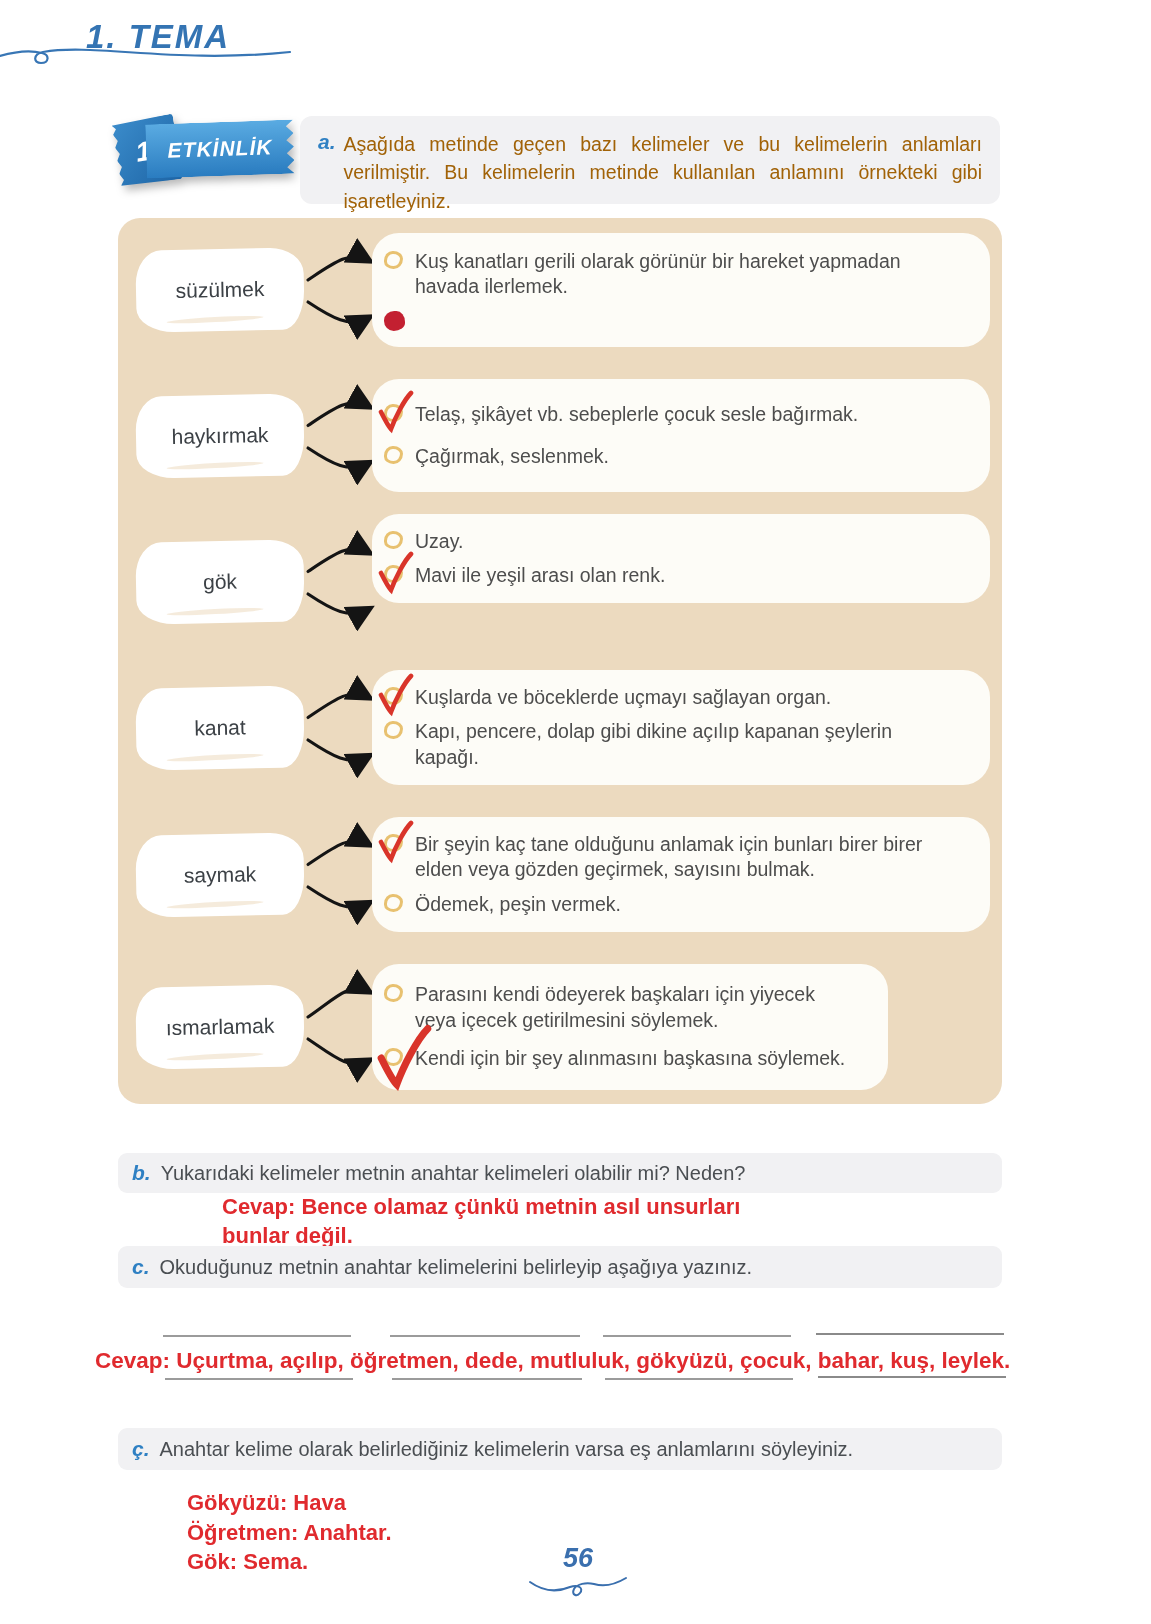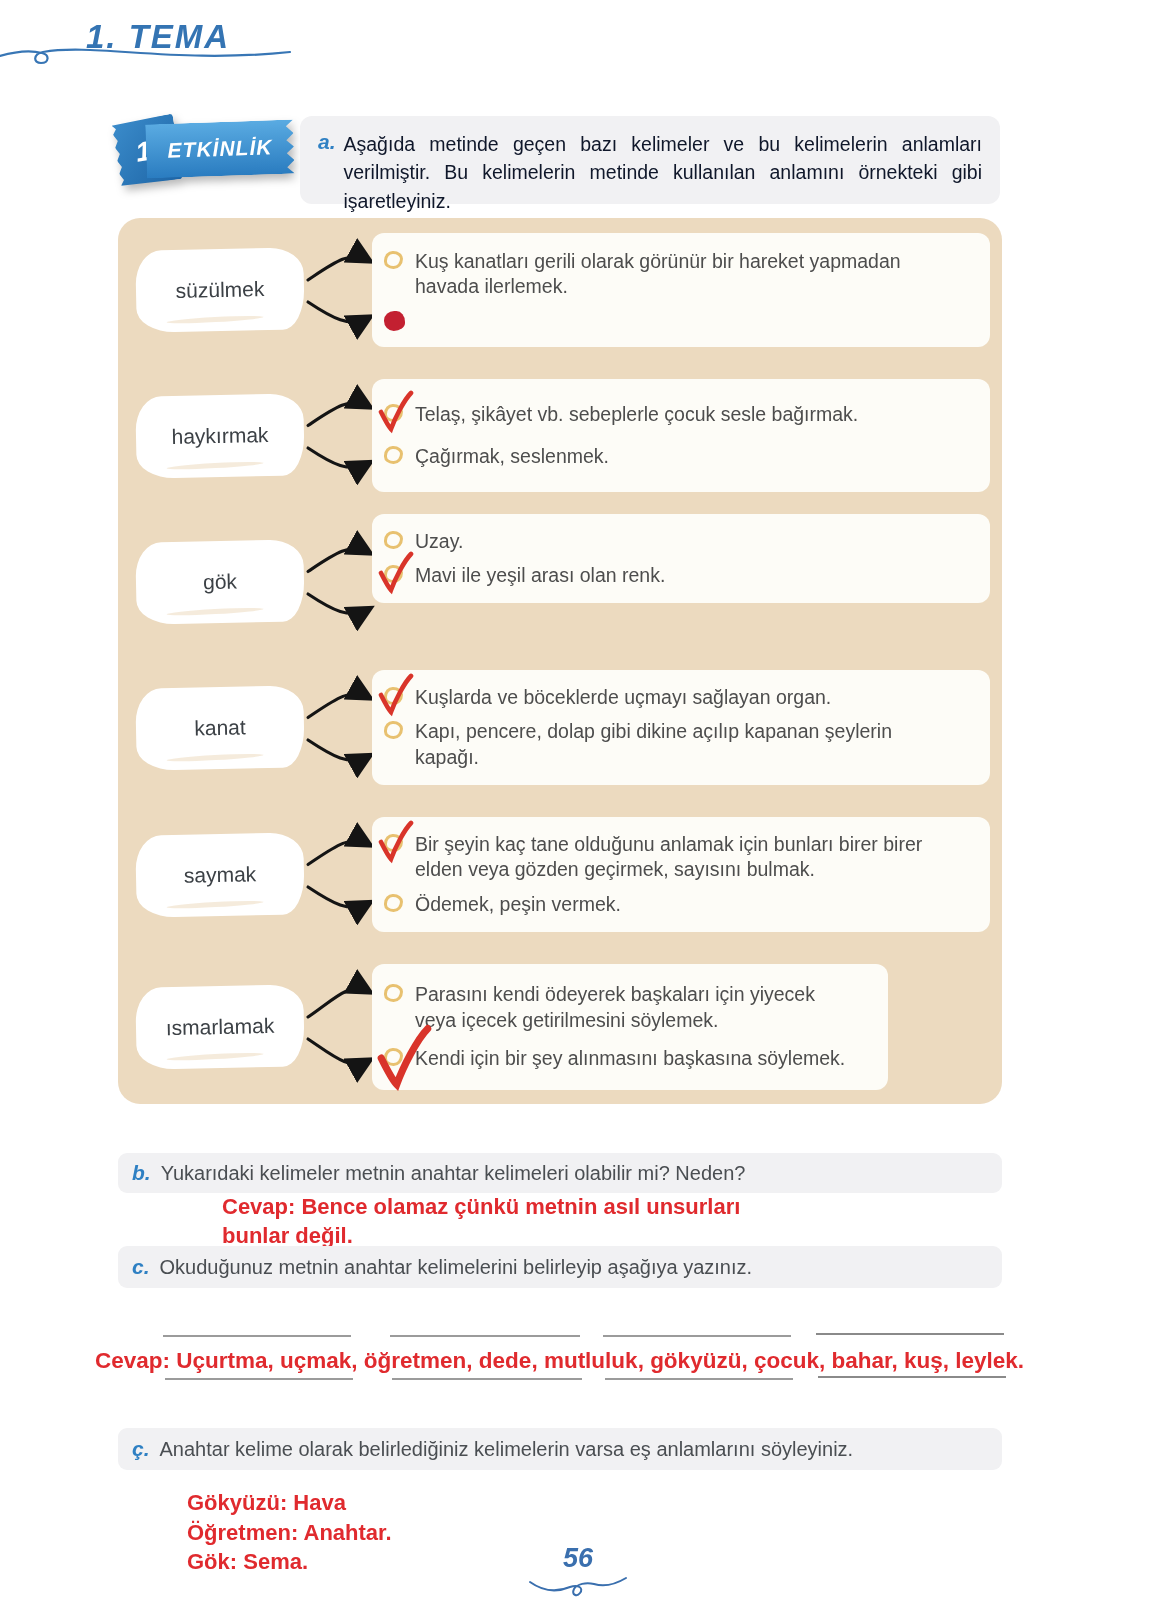--- a/index.html
+++ b/index.html
@@ -35,37 +35,37 @@
     display:flex;align-items:center;justify-content:center;
   }
   #badge-ribbon span{color:#fff;font-size:21px;font-weight:bold;font-style:italic;letter-spacing:1px;}
 
   
   #box-a{
     left:300px;top:116px;width:700px;height:88px;background:#f1f1f3;border-radius:12px;
     display:flex;padding:14px 18px;box-sizing:border-box;gap:8px;
   }
   .sec-letter{color:#2f80c3;font-weight:bold;font-style:italic;font-size:21px;flex:0 0 auto;}
-  #box-a p{margin:0;font-size:19.5px;line-height:1.45;text-align:justify;color:#0f172a;}
+  #box-a p{margin:0;font-size:19.5px;line-height:1.45;text-align:justify;color:#a16207;}
 
   
   #panel{left:118px;top:218px;width:884px;height:886px;background:#ecdabf;border-radius:22px;}
   .word-blob{
     position:absolute;background:#ffffff;
     border-radius:26px 34px 22px 38px / 34px 26px 40px 24px;
     display:flex;align-items:center;justify-content:center;
     transform:rotate(-1.2deg);
   }
   .word-blob:after{
     content:"";position:absolute;left:18%;bottom:9px;width:58%;height:5px;
     background:#ecdabf;border-radius:50%;opacity:.55;transform:rotate(-2deg);
   }
   .word-blob span{font-size:21px;color:#3c4146;}
   .opt-box{
-    position:absolute;background:#fdfcf7;border-radius:12px;
+    position:absolute;background:#fdfcf7;border-radius:27px;
     display:flex;flex-direction:column;justify-content:space-evenly;
     padding:6px 34px 6px 12px;box-sizing:border-box;
   }
   .opt-row{display:flex;align-items:flex-start;gap:12px;}
   .mark-wrap{position:relative;flex:0 0 auto;margin-top:2px;}
   .circle{
     display:block;width:19px;height:18px;box-sizing:border-box;
     border:3px solid #e8c170;border-radius:47% 53% 50% 50% / 55% 45% 58% 42%;
     background:transparent;
   }
@@ -295,21 +295,21 @@
 
 <div class="blank-line" style="left:163px;top:1335px;width:188px;"></div>
 <div class="blank-line" style="left:390px;top:1335px;width:190px;"></div>
 <div class="blank-line" style="left:603px;top:1335px;width:188px;"></div>
 <div class="blank-line" style="left:816px;top:1333px;width:188px;background:#8a8a8a;"></div>
 <div class="blank-line" style="left:165px;top:1378px;width:188px;"></div>
 <div class="blank-line" style="left:392px;top:1378px;width:190px;"></div>
 <div class="blank-line" style="left:605px;top:1378px;width:188px;"></div>
 <div class="blank-line" style="left:818px;top:1376px;width:188px;background:#8a8a8a;"></div>
 
-<div class="abs red-hand" id="ans-c">Cevap: Uçurtma, uçmak, öğretmen, dede, mutluluk, gökyüzü, çocuk, bahar, kuş, leylek.</div>
+<div class="abs red-hand" id="ans-c">Cevap: Uçurtma, açılıp, öğretmen, dede, mutluluk, gökyüzü, çocuk, bahar, kuş, leylek.</div>
 
 <div class="abs q-bar" id="bar-cc">
   <span class="sec-letter">ç.</span>
   <span class="q-text">Anahtar kelime olarak belirlediğiniz kelimelerin varsa eş anlamlarını söyleyiniz.</span>
 </div>
 <div class="abs red-hand cc-ans" style="top:1490px;">Gökyüzü: Hava</div>
 <div class="abs red-hand cc-ans" style="top:1520px;">Öğretmen: Anahtar.</div>
 <div class="abs red-hand cc-ans" style="top:1549px;">Gök: Sema.</div>
 
 <div class="abs" id="page-num">56</div>

